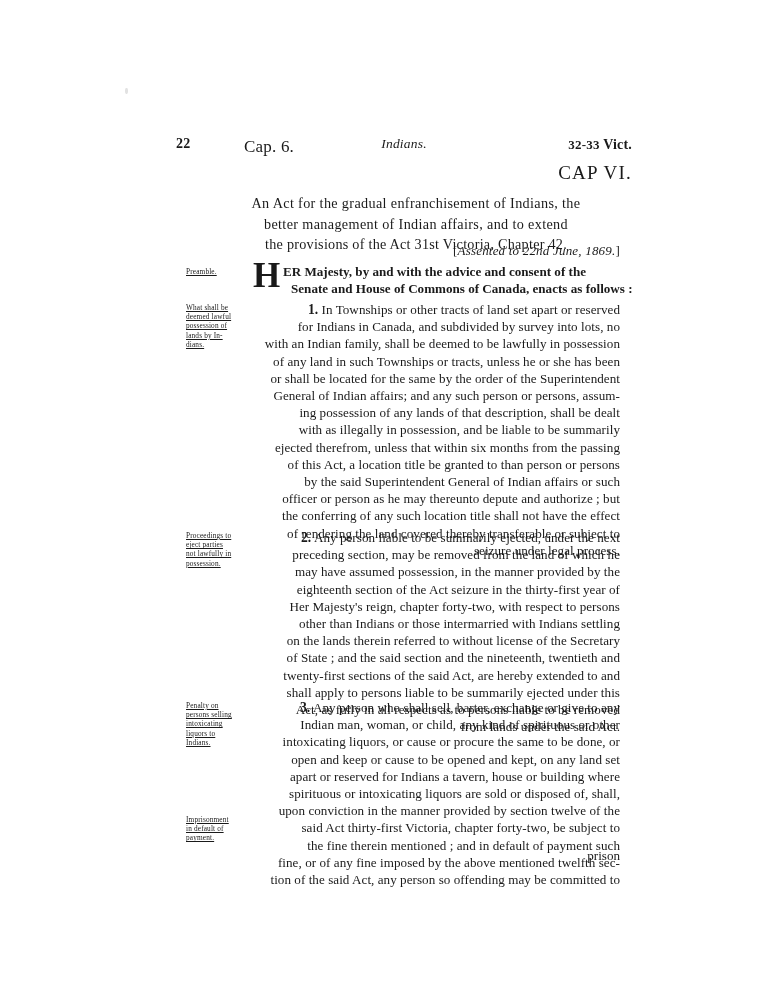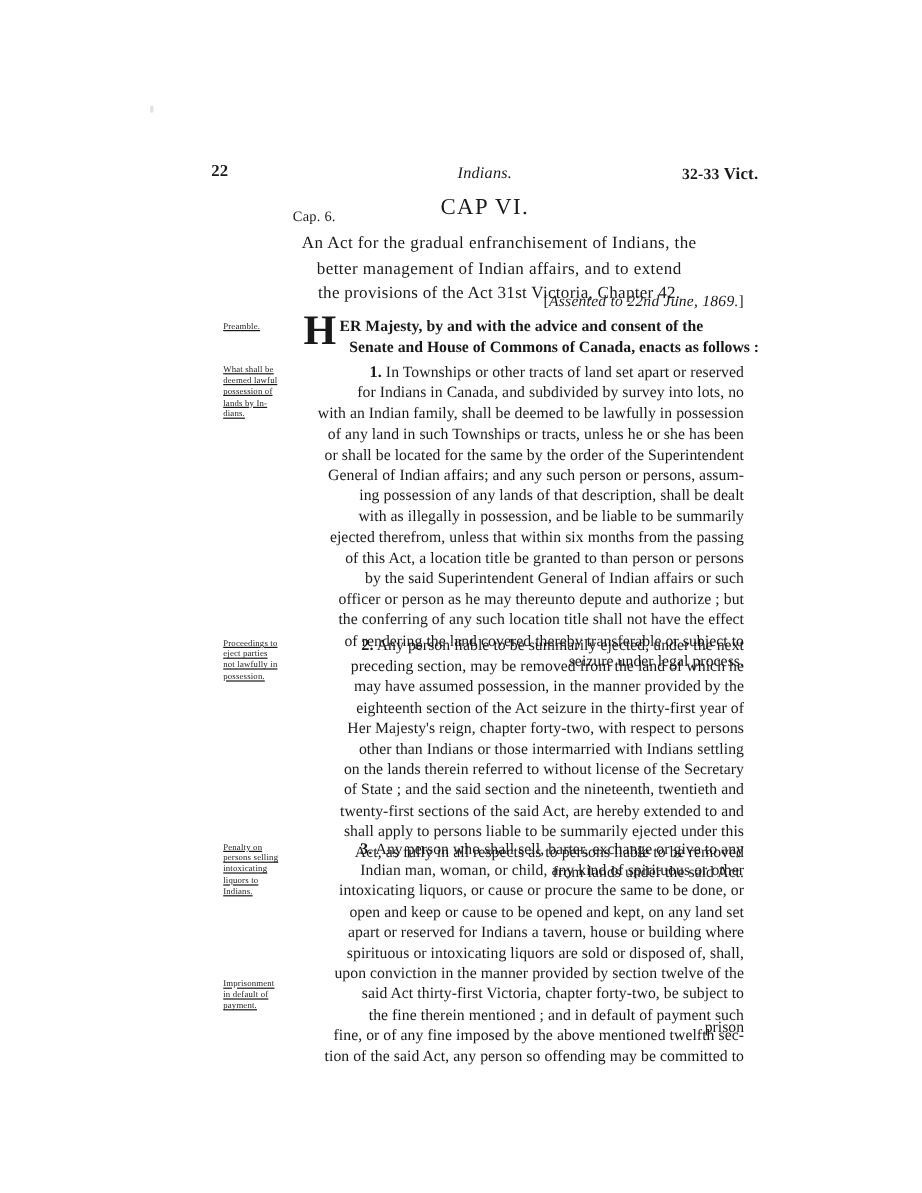--- a/index.html
+++ b/index.html
@@ -42,22 +42,21 @@
     position: absolute;
     left: 0;
     top: 0;
     font-weight: bold;
     font-size: 14px;
   }
   .rh-cap {
     position: absolute;
     left: 68px;
     top: 1px;
-    font-size: 12px;
-    margin-top: 36px;
+    font-size: 17px;
   }
   .rh-title {
     position: absolute;
     left: 0;
     top: 0;
     width: 456px;
     text-align: center;
     font-style: italic;
     font-size: 13.5px;
   }
@@ -72,21 +71,21 @@
     font-size: 14px;
     font-weight: bold;
   }
 
   
   .cap-heading {
     position: absolute;
     left: 176px;
     top: 162px;
     width: 456px;
-    text-align: center;
+    text-align: right;
     font-size: 19px;
     letter-spacing: 1.2px;
   }
 
   
   .long-title {
     position: absolute;
     left: 225px;
     top: 193px;
     width: 382px;

